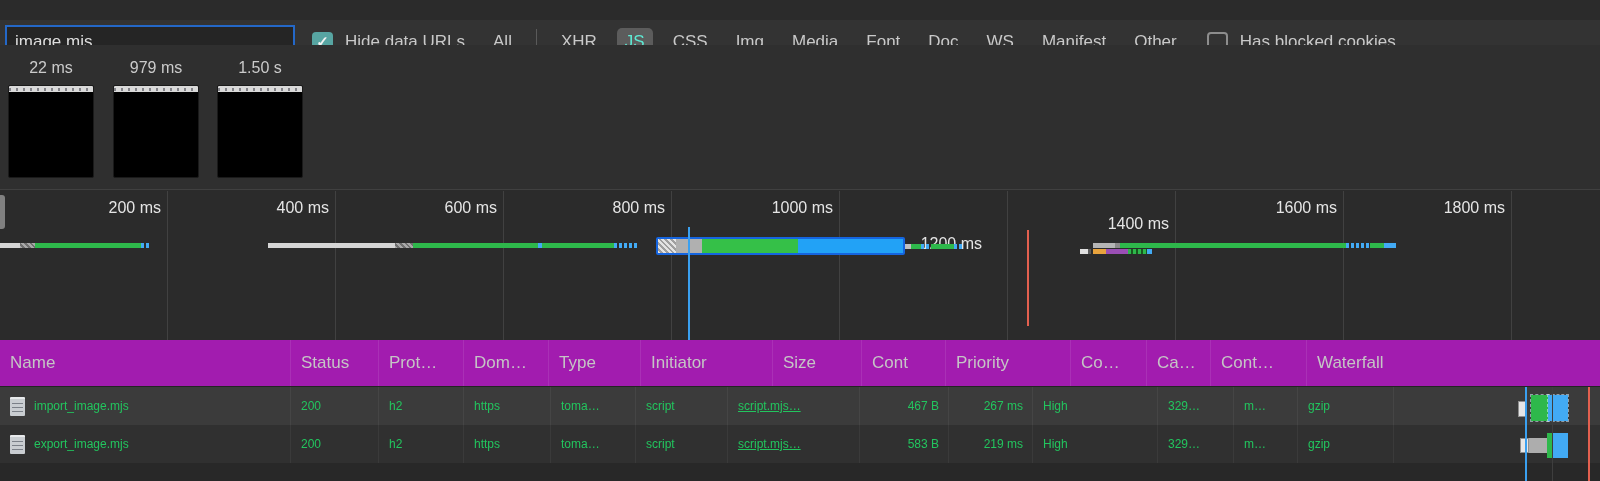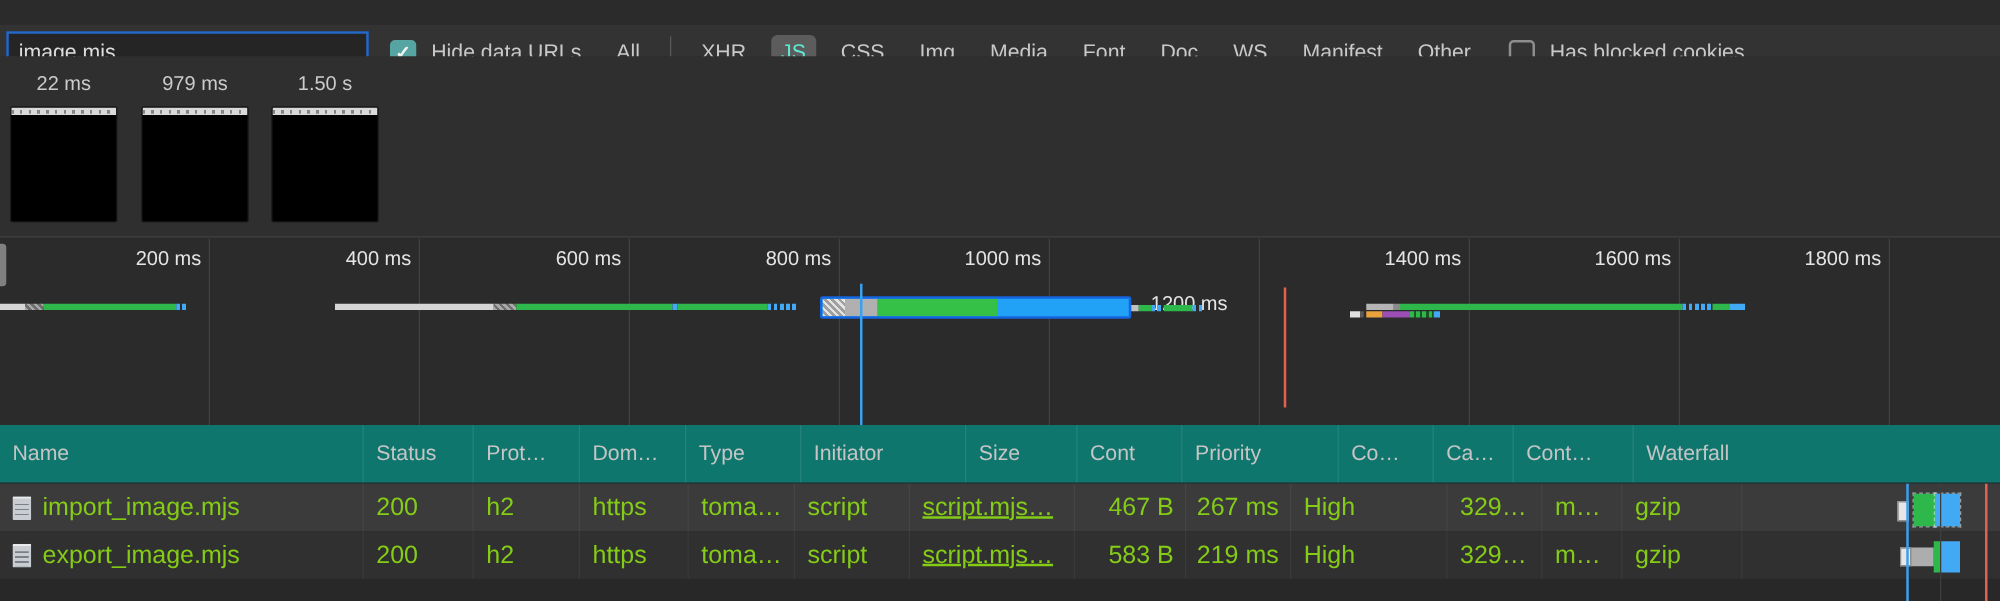--- a/index.html
+++ b/index.html
@@ -51,25 +51,25 @@
   .bigbar { position:absolute; left:656px; top:46px; width:249px; height:18px;
     background:#22a2f6; border:2px solid #1565e0; border-radius:2px; display:flex;
     overflow:hidden; }
   .cursor-blue { position:absolute; width:2px; background:#3aa0f0; }
   .cursor-red { position:absolute; width:2px; background:#e4604f; }
 
   
   .table-section { position:absolute; left:0; top:340px; width:1600px; height:141px;
     background:#282828; }
   .tr { display:flex; width:1600px; }
-  .thead { height:47px; background:#0f766e; border-bottom:1px solid #242424; }
+  .thead { height:47px; background:#a21caf; border-bottom:1px solid #242424; }
   .th { color:#c5c5c5; font-size:17px; line-height:46px; padding-left:10px;
     border-left:1px solid rgba(255,255,255,.09); overflow:hidden; white-space:nowrap; }
   .th:first-child { border-left:none; }
-  .row { height:38px; font-size:20px; color:#84cc16; }
+  .row { height:38px; font-size:12px; color:#22c55e; }
   .row.odd { background:#3b3b3b; }
   .row.even { background:#303030; }
   .td { line-height:38px; padding-left:10px; border-left:1px solid rgba(255,255,255,.05);
     overflow:hidden; white-space:nowrap; }
   .td:first-child { border-left:none; }
   .td.right { text-align:right; padding-right:9px; padding-left:0; }
   .c0{width:290px;} .c1{width:88px;} .c2{width:85px;} .c3{width:87px;} .c4{width:85px;}
   .c5{width:92px;} .c6{width:132px;} .c7{width:89px;} .c8{width:84px;} .c9{width:125px;}
   .c10{width:76px;} .c11{width:64px;} .c12{width:96px;} .c13{width:207px;}
   .name-cell { display:flex; align-items:center; gap:9px; }
@@ -139,21 +139,21 @@
   <div class="gridline" style="left:1175px;"></div>
   <div class="gridline" style="left:1343px;"></div>
   <div class="gridline" style="left:1511px;"></div>
 
   <div class="tick-label" style="right:1439px;">200 ms</div>
   <div class="tick-label" style="right:1271px;">400 ms</div>
   <div class="tick-label" style="right:1103px;">600 ms</div>
   <div class="tick-label" style="right:935px;">800 ms</div>
   <div class="tick-label" style="right:767px;">1000 ms</div>
   <div class="tick-label" style="right:618px;margin-top:36px;">1200 ms</div>
-  <div class="tick-label" style="right:431px;">1400 ms</div>
+  <div class="tick-label" style="right:431px;margin-top:16px;">1400 ms</div>
   <div class="tick-label" style="right:263px;">1600 ms</div>
   <div class="tick-label" style="right:95px;">1800 ms</div>
 
   <div class="ov-nub"></div>
 
   <div class="bar" style="left:0; top:52px;">
     <div class="seg" style="width:20px;background:#d5d5d5;"></div>
     <div class="seg seg-hash" style="width:15px;"></div>
     <div class="seg" style="width:106px;background:#2eb84b;"></div>
     <div class="seg seg-dotblue" style="width:8px;"></div>

